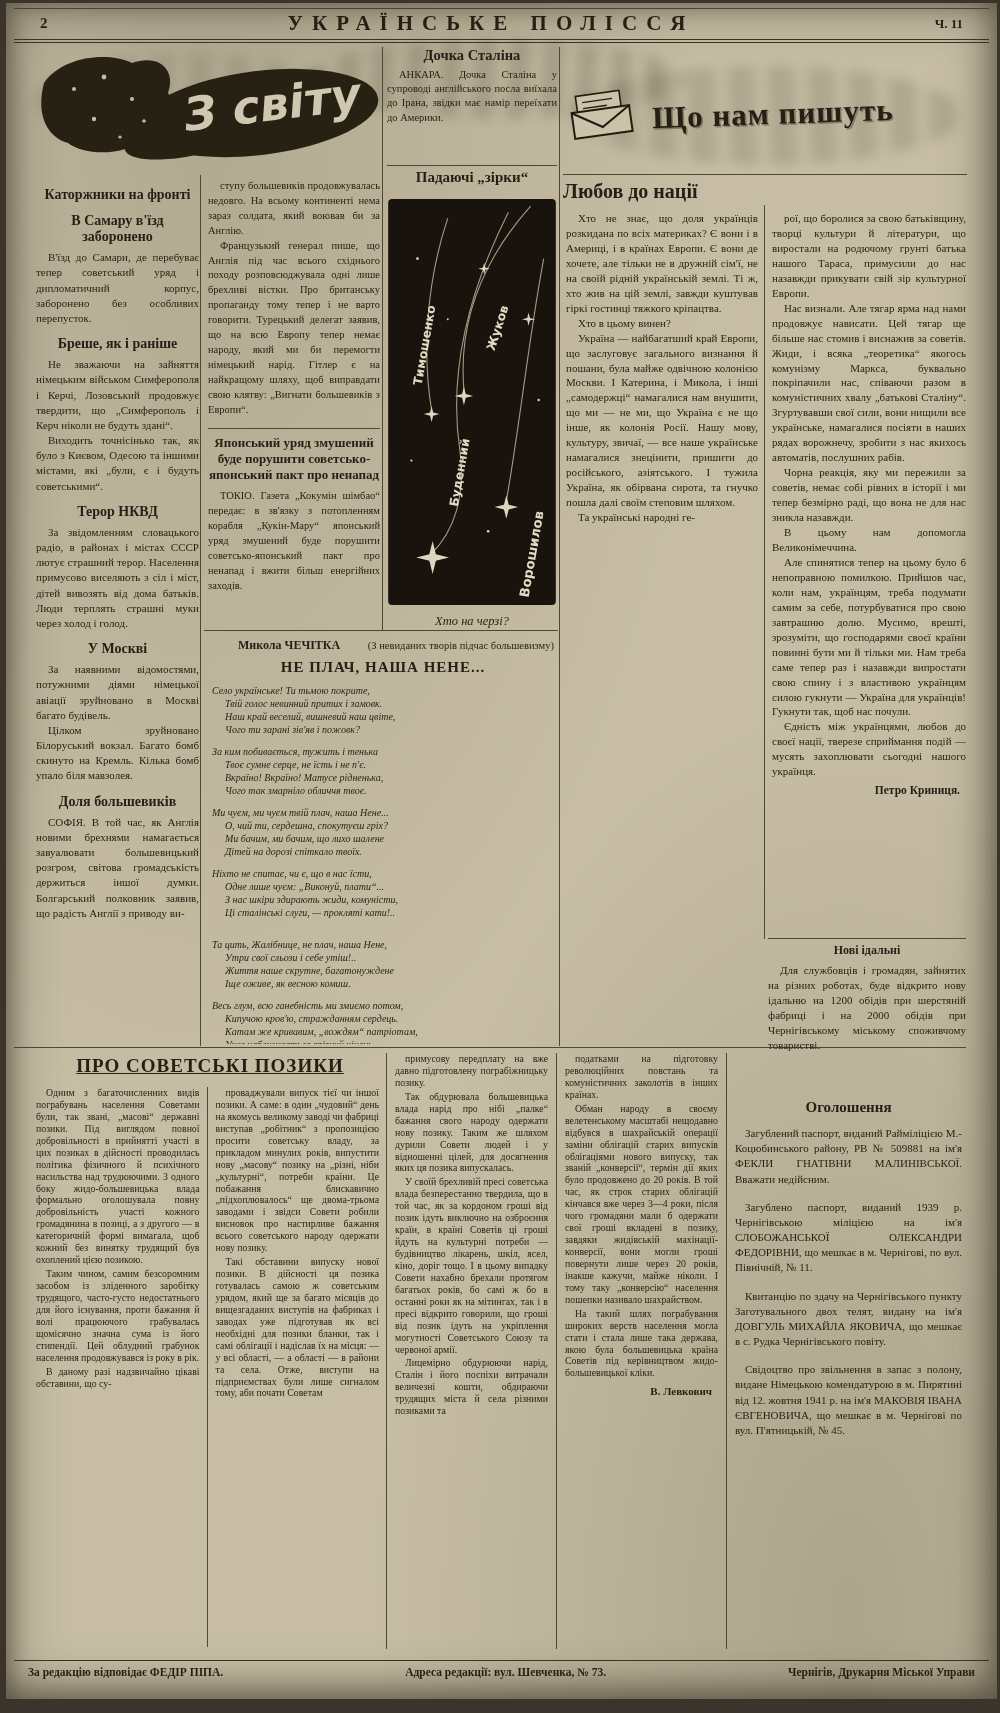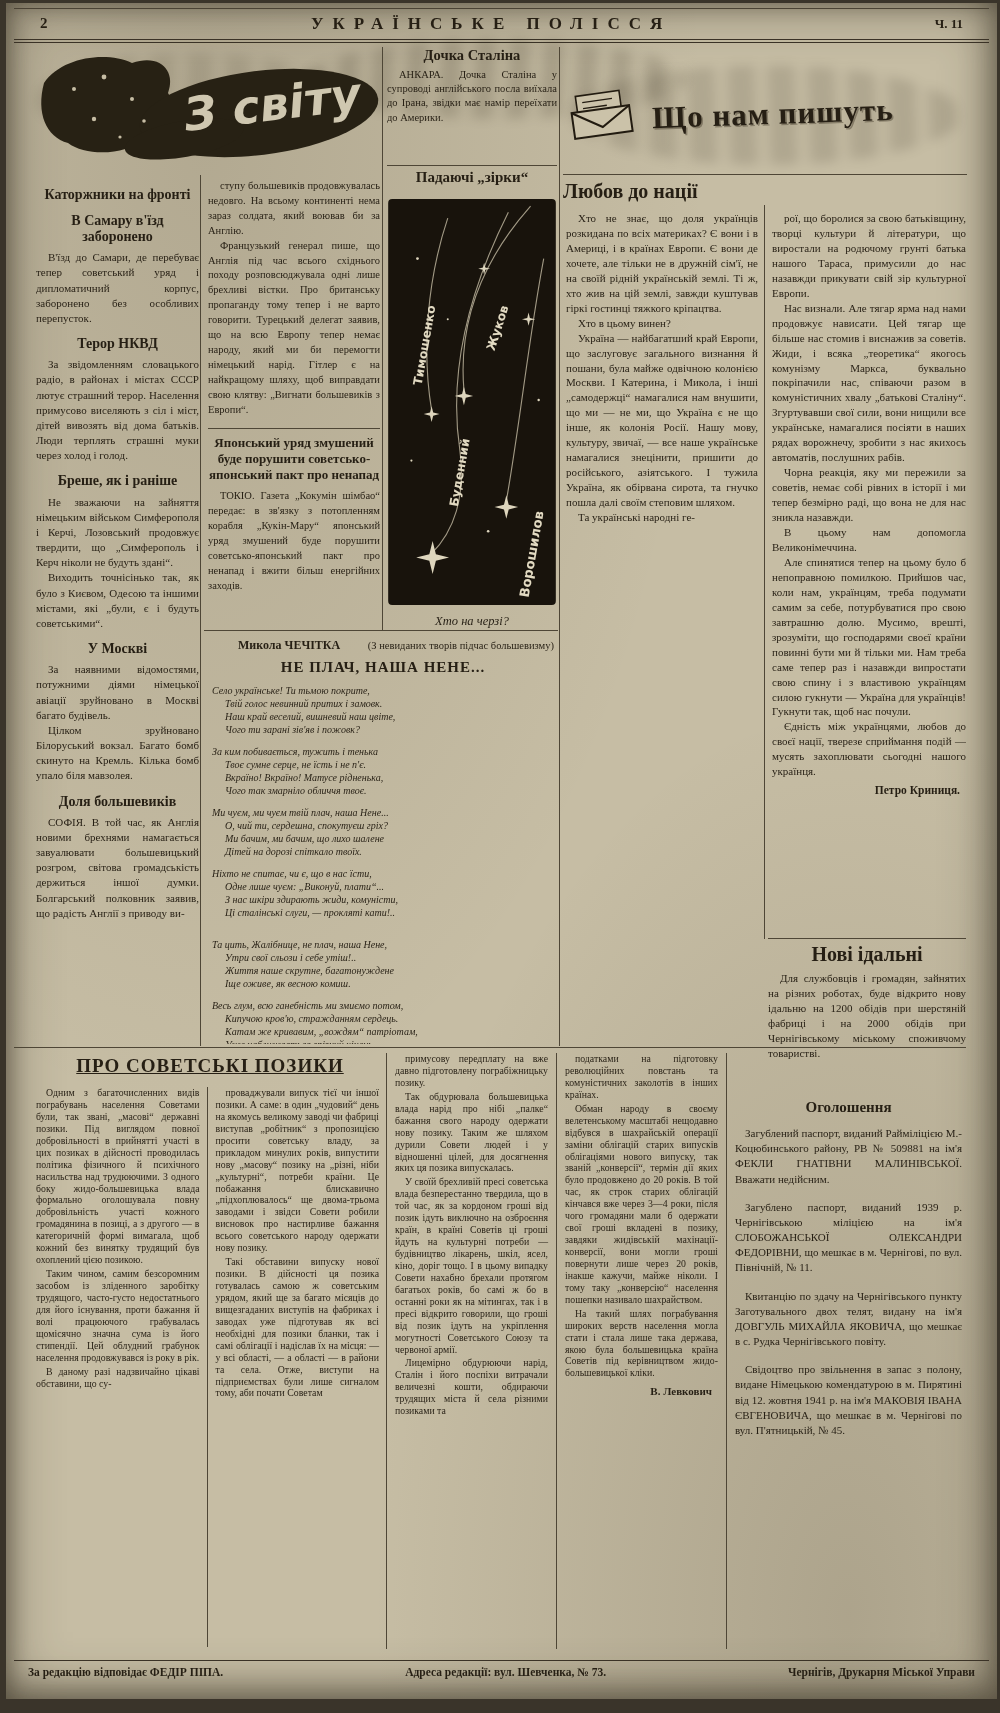--- a/index.html
+++ b/index.html
@@ -24,21 +24,21 @@
   .g2 { left:565px; top:62px; width:390px; height:100px; opacity:.26;
         background: repeating-linear-gradient(88deg, rgba(44,36,22,.55) 0 26px, rgba(44,36,22,.10) 26px 40px); }
   .g3 { left:30px; top:50px; width:310px; height:95px; opacity:.22;
         background: repeating-linear-gradient(91deg, rgba(44,36,22,.5) 0 24px, rgba(44,36,22,.08) 24px 38px); }
 
   
   #masthead { position:absolute; left:8px; right:8px; top:5px; height:30px;
     display:flex; align-items:center; justify-content:space-between; padding:0 26px;
     border-top:1px solid #4a4234; }
   #masthead .pageno { font-weight:bold; font-size:15px; }
-  #masthead h1 { font-size:17px; font-weight:bold; letter-spacing:9px; text-align:center; }
+  #masthead h1 { font-size:21px; font-weight:bold; letter-spacing:9px; text-align:center; }
   #masthead .issue { font-size:13px; font-weight:bold; }
   #rule-masthead { position:absolute; left:8px; right:8px; top:36px; height:4px;
     border-top:1.5px solid #3a3226; border-bottom:1px solid #3a3226; }
 
   .vrule { position:absolute; width:1px; background:#4e4636; }
   #v-a { left:194px; top:172px; height:871px; }
   #v-b { left:376px; top:44px; height:584px; }
   #v-c { left:553px; top:44px; height:999px; }
   #v-d { left:758px; top:202px; height:734px; }
   .hrule { position:absolute; height:1px; background:#4e4636; }
@@ -86,21 +86,21 @@
     text-align:center; margin-top:8px; padding-left:26px; }
 
   
   #lyubov-title { position:absolute; left:557px; top:177px; width:404px; 
     font-size:20px; font-weight:bold; }
   #lyubov-c1 { position:absolute; left:560px; top:208px; width:192px; height:418px; overflow:hidden; }
   #lyubov-c2 { position:absolute; left:766px; top:208px; width:194px; height:722px; overflow:hidden; }
   #lyubov-c1 p, #lyubov-c2 p, #novi p { font-size:11px; line-height:1.36; text-align:justify; text-indent:12px; }
   .signature { text-align:right; font-weight:bold; font-size:11.5px; margin-top:5px; padding-right:6px; }
   #novi { position:absolute; left:762px; top:940px; width:198px; }
-  #novi h3 { text-align:center; font-size:20px; margin-bottom:5px; }
+  #novi h3 { text-align:center; font-size:12px; margin-bottom:5px; }
 
   
   #pozyky { position:absolute; left:28px; top:1050px; width:936px; height:596px; display:flex; overflow:hidden; }
   #pozyky .pz-left { flex:0 0 352px; }
   #pozyky h2 { font-size:19px; font-weight:bold; letter-spacing:1px; text-align:center; margin:2px 0 10px;text-decoration:underline; }
   #pozyky .pz-cols { display:flex; height:560px; }
   #pozyky .pz-cols .c { flex:1; padding:0 7px 0 2px; }
   #pozyky .pz-cols .c + .c { border-left:1px solid #4e4636; padding-left:8px; }
   #pozyky .side { border-left:1px solid #4e4636; padding:0 8px; }
   #pozyky .c3, #pozyky .c4 { flex:0 0 170px; }
@@ -179,27 +179,27 @@
 
   <section id="col1" class="newscol">
     <article class="art">
       <h3>Каторжники на фронті</h3>
     </article>
     <article class="art">
       <h3>В Самару в'їзд заборонено</h3>
       <p>В'їзд до Самари, де перебуває тепер советський уряд і дипломатичний корпус, заборонено без особливих перепусток.</p>
     </article>
     <article class="art">
-      <h3>Терор НКВД</h3>
-      <p>За звідомленням словацького радіо, в районах і містах СССР лютує страшний терор. Населення примусово виселяють з сіл і міст, дітей вивозять від дома батьків. Люди терплять страшні муки через холод і голод.</p>
-    </article>
-    <article class="art">
       <h3>Бреше, як і раніше</h3>
       <p>Не зважаючи на зайняття німецьким військом Симферополя і Керчі, Лозовський продовжує твердити, що „Симферополь і Керч ніколи не будуть здані“.</p>
       <p>Виходить точнісінько так, як було з Києвом, Одесою та іншими містами, які „були, є і будуть советськими“.</p>
+    </article>
+    <article class="art">
+      <h3>Терор НКВД</h3>
+      <p>За звідомленням словацького радіо, в районах і містах СССР лютує страшний терор. Населення примусово виселяють з сіл і міст, дітей вивозять від дома батьків. Люди терплять страшні муки через холод і голод.</p>
     </article>
     <article class="art">
       <h3>У Москві</h3>
       <p>За наявними відомостями, потужними діями німецької авіації зруйновано в Москві багато будівель.</p>
       <p>Цілком зруйновано Білоруський вокзал. Багато бомб скинуто на Кремль. Кілька бомб упало біля мавзолея.</p>
     </article>
     <article class="art">
       <h3>Доля большевиків</h3>
       <p>СОФІЯ. В той час, як Англія новими брехнями намагається завуалювати большевицький розгром, світова громадськість держиться іншої думки. Болгарський полковник заявив, що радість Англії з приводу ви-</p>
     </article>

